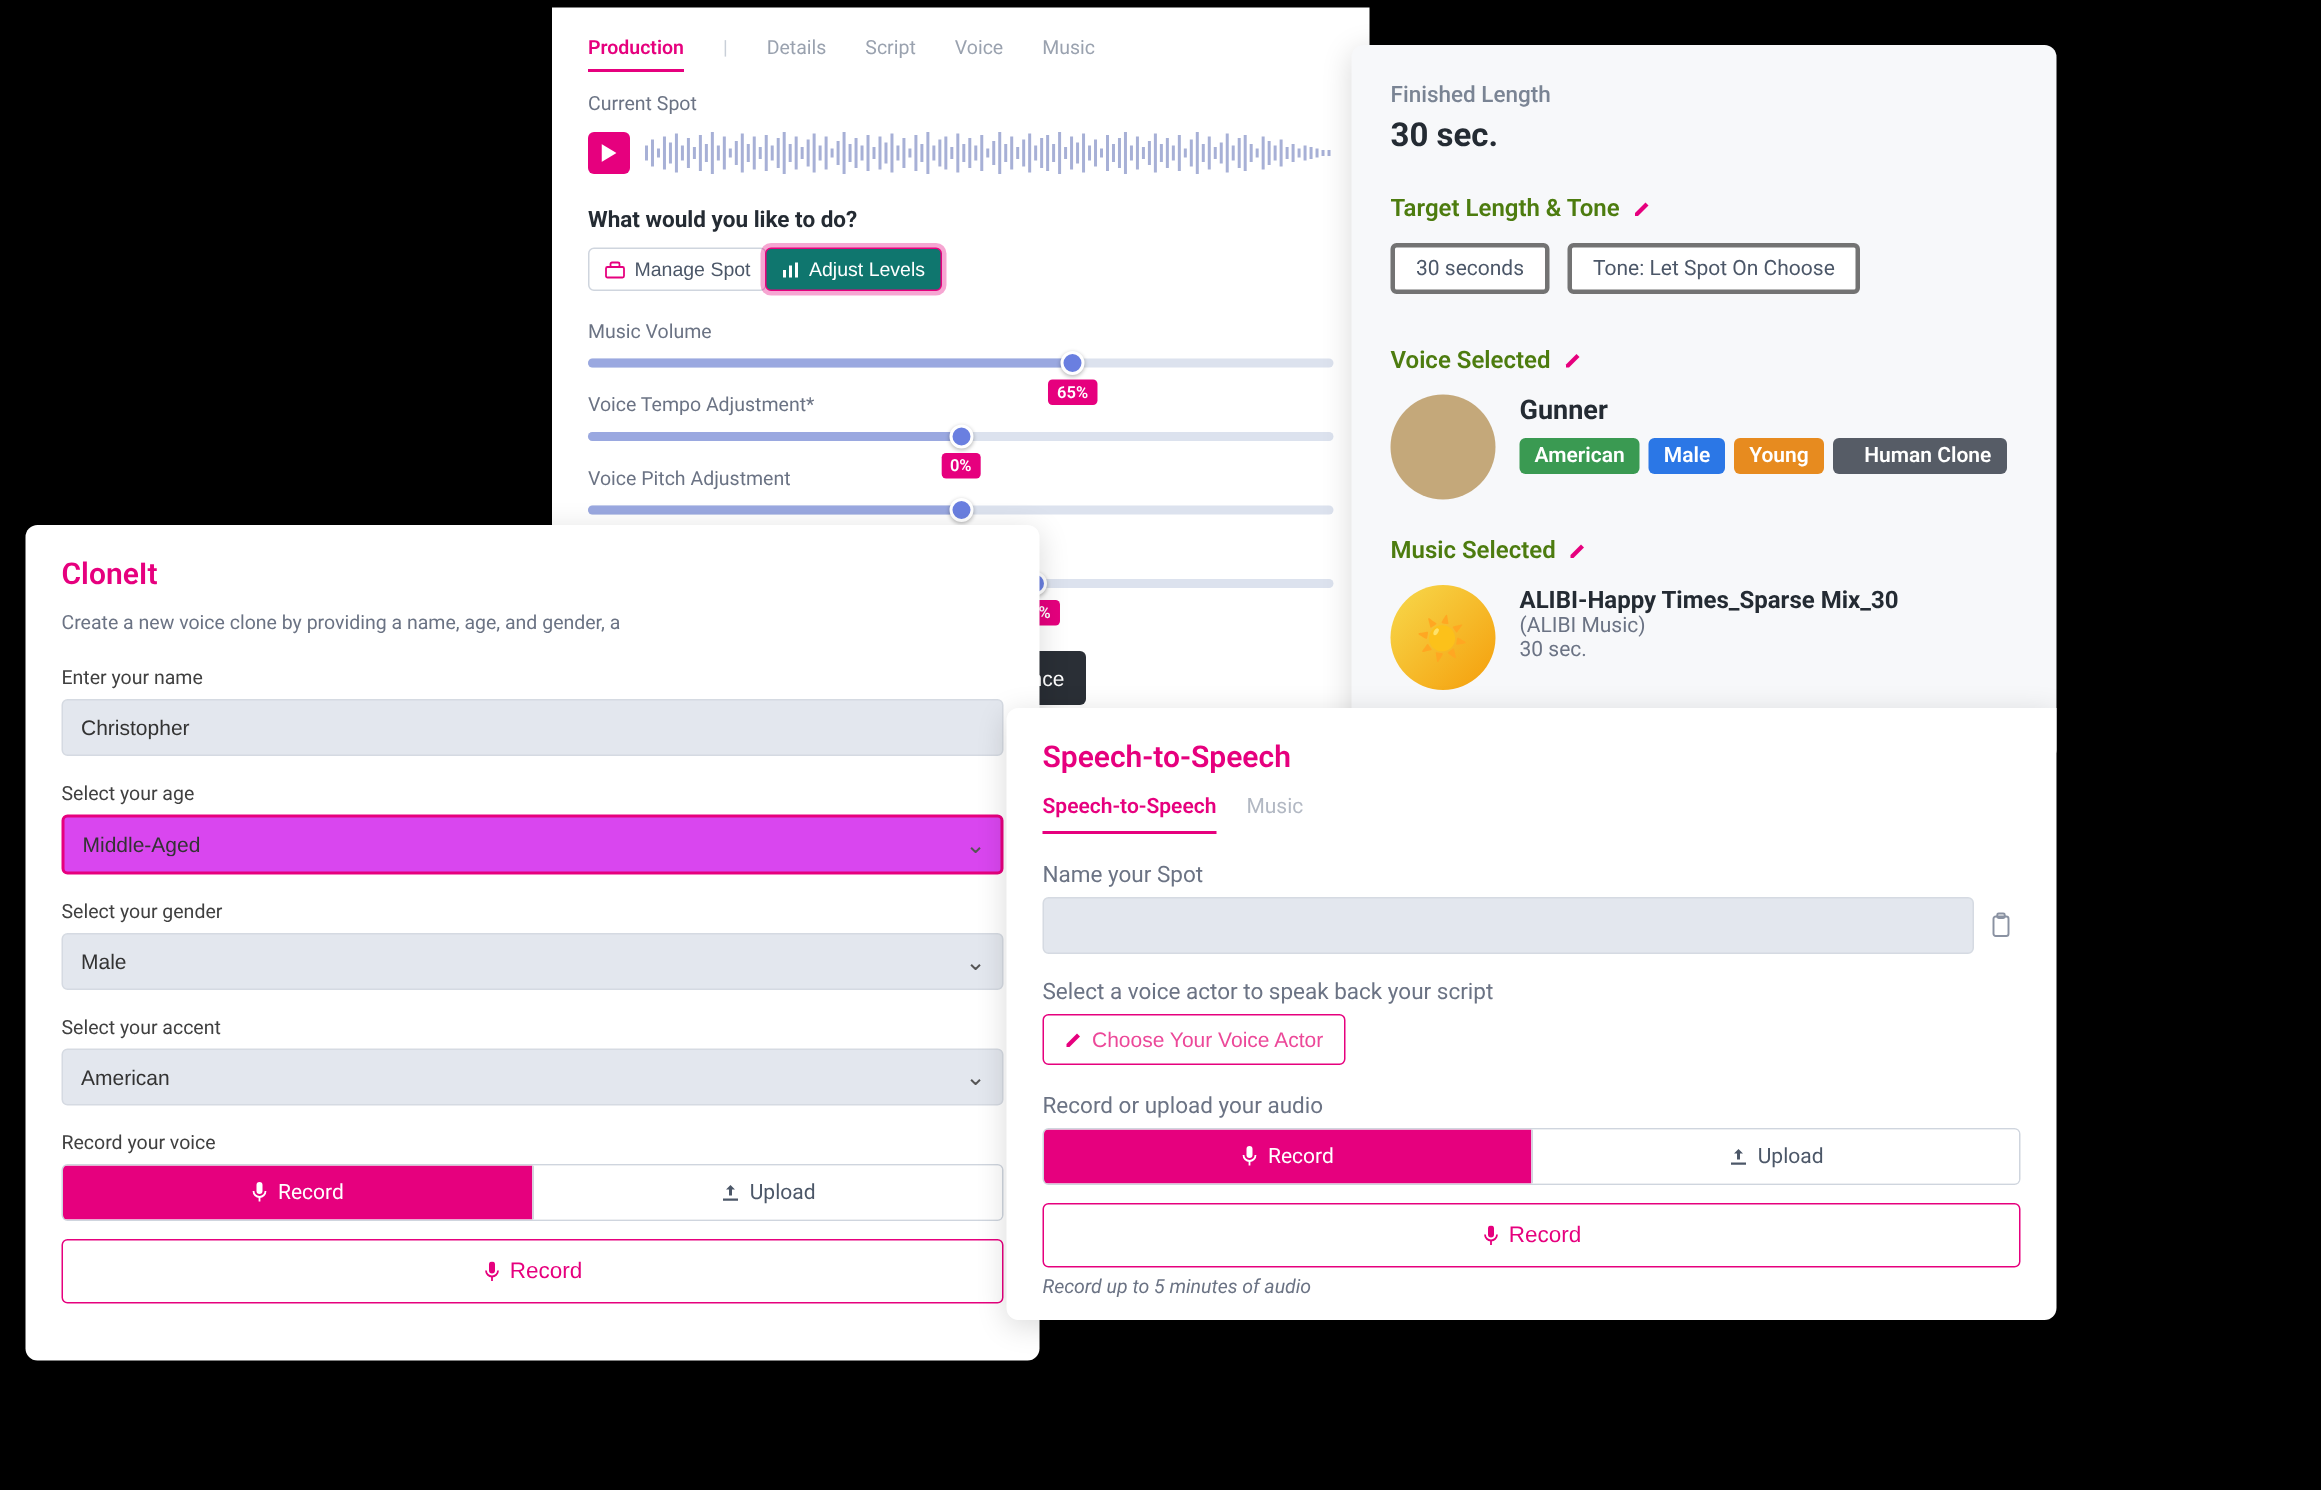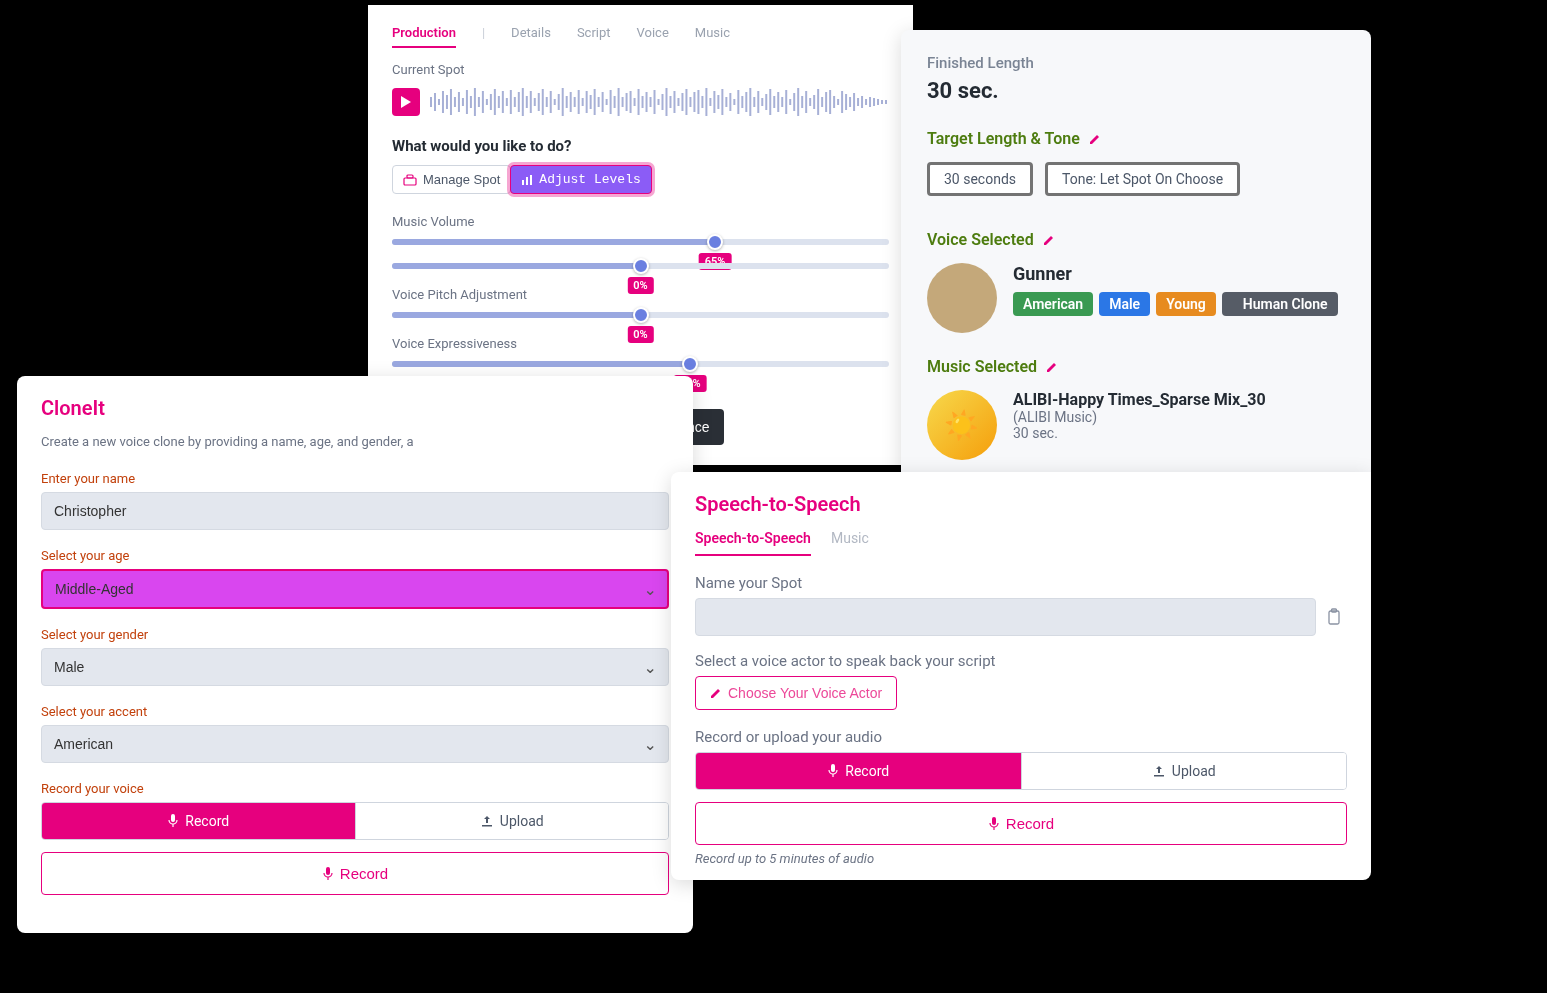--- a/index.html
+++ b/index.html
@@ -28,38 +28,38 @@
   .tab.active { color: #e6007e; border-bottom: 2px solid #e6007e; font-weight: 600; }
   .divider-th { color: #c9cfd8; }
   .label-sm { font-size: 13px; color: #6b7384; margin-bottom: 8px; }
   .wave-row { display: flex; align-items: center; gap: 10px; margin-bottom: 18px; }
   .play-btn { width: 28px; height: 28px; background: #e6007e; border-radius: 4px; display:flex;align-items:center;justify-content:center;cursor:pointer; }
   .play-btn svg { fill:#fff; }
   .waveform { flex:1; height:34px; }
   .q-heading { font-size: 15px; font-weight: 700; color:#242b33; margin-bottom: 10px; }
   .btn-row { display:flex; gap:0; margin-bottom: 20px; }
   .btn { display:inline-flex; align-items:center; gap:6px; font-size:13px; padding:6px 10px; border-radius:4px; border:1px solid #cfd5de; background:#fff; cursor:pointer; color:#4c5768;text-align:right;}
-  .btn.pink { background:#8b5cf6; border-color:#e6007e; color:#fff; box-shadow: 0 0 0 3px rgba(230,0,126,0.35); font-family: Liberation Mono, monospace;}
+  .btn.pink { background:#0f766e; border-color:#e6007e; color:#fff; box-shadow: 0 0 0 3px rgba(230,0,126,0.35);}
   .btn + .btn { margin-left:-1px; }
   .slider-group { margin-bottom: 18px; }
   .slider-track { position:relative; height:6px; background:#dce2ee; border-radius:3px; margin-top:10px;}
   .slider-fill { position:absolute; left:0; top:0; height:100%; background:#9aa8e0; border-radius:3px;}
   .slider-thumb { position:absolute; top:50%; transform:translate(-50%,-50%); width:16px; height:16px; background:#6a7fe0; border-radius:50%; border:2px solid #fff; box-shadow:0 1px 3px rgba(0,0,0,0.3);}
   .slider-badge { position:absolute; top:14px; transform:translateX(-50%); background:#e6007e; color:#fff; font-size:11px; padding:2px 6px; border-radius:3px; font-weight:600;}
   .est { font-size:12px; color:#4c5768; margin-top:14px;}
   .est em { font-style: italic; }
   .save-btn { margin-top:10px; background:#2a2f36; color:#fff; border:none; padding:10px 14px; border-radius:4px; font-size:14px; cursor:pointer; display:inline-flex; gap:6px; align-items:center;}
   
   .clone {
-    left: 17px; top: 376px; width: 676px; border-radius:8px;
+    left: 17px; top: 350px; width: 676px; border-radius:8px;
   }
   .h-pink { color:#e6007e; font-size:20px; font-weight:600; margin-bottom: 14px;}
   .desc { font-size:13px; color:#6b7384; margin-bottom: 22px;}
   .field { margin-bottom: 18px; }
-  .field-label { font-size:13px; color:#c2410c; margin-bottom:6px; display:block;}
+  .field-label { font-size:13px; color:#404040; margin-bottom:6px; display:block;}
   .input, .select {
     width:100%; padding:10px 12px; font-size:14px; background:#e3e7ee; border:1px solid #d5dae2; border-radius:4px; color:#333;
     appearance:none; position:relative;
   }
   .select-pink { border:2px solid #e6007e; background:#d946ef;}
   .select-wrap { position:relative; }
   .select-wrap .chev { position:absolute; right:12px; top:50%; transform:translateY(-50%); pointer-events:none; color:#555;}
   .seg { display:flex; width:100%; border:1px solid #cfd5de; border-radius:4px; overflow:hidden; margin-bottom:12px;}
   .seg-btn { flex:1; padding:10px; font-size:14px; display:flex; align-items:center; justify-content:center; gap:6px; cursor:pointer; background:#fff; color:#4c5768;}
   .seg-btn.active { background:#e6007e; color:#fff; }
@@ -257,20 +257,21 @@
 
   <div class="slider-group">
     <div class="label-sm">Music Volume</div>
     <div class="slider-track">
       <div class="slider-fill" style="width:65%"></div>
       <div class="slider-thumb" style="left:65%"></div>
       <div class="slider-badge" style="left:65%">65%</div>
     </div>
   </div>
   <div class="slider-group">
+    <div class="label-sm">Voice Tempo Adjustment*</div>
     <div class="slider-track">
       <div class="slider-fill" style="width:50%"></div>
       <div class="slider-thumb" style="left:50%"></div>
       <div class="slider-badge" style="left:50%">0%</div>
     </div>
   </div>
   <div class="slider-group">
     <div class="label-sm">Voice Pitch Adjustment</div>
     <div class="slider-track">
       <div class="slider-fill" style="width:50%"></div>

